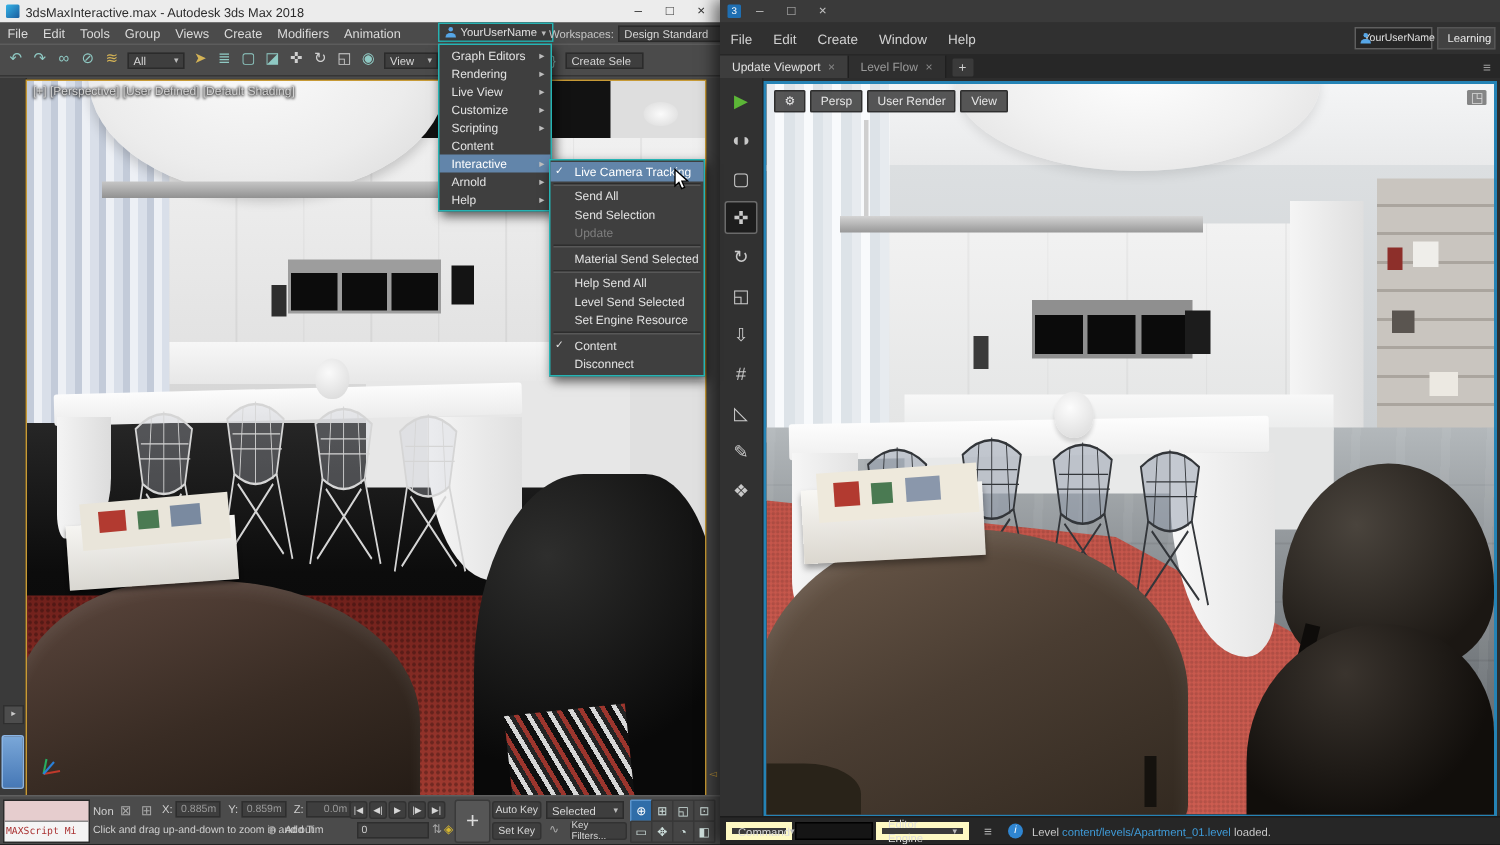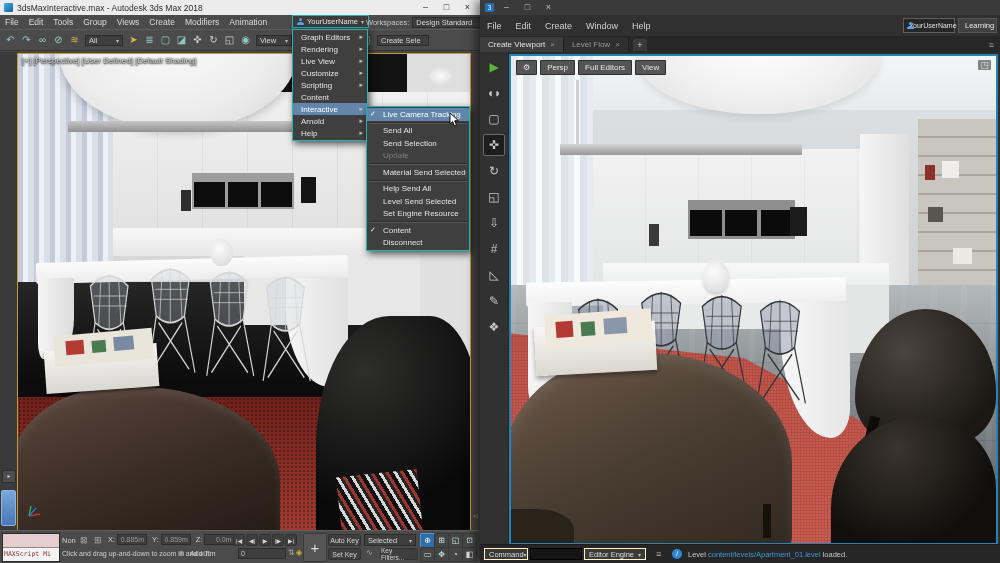--- a/index.html
+++ b/index.html
@@ -91,21 +91,21 @@
     justify-content:center;border-radius:2px;}
   .side-ico.active{background:#1d1d1d;border:1px solid #6a6a6a;box-sizing:border-box;}
   .int-viewport{position:absolute;left:29px;top:2px;width:485px;height:487px;border:2px solid #2583b5;
     background:#0e0e0e;overflow:hidden;box-sizing:content-box;}
   .vp-tools{position:absolute;left:5px;top:4px;display:flex;gap:3px;z-index:9;}
   .vpbtn{background:rgba(72,72,72,.92);color:#e6e6e6;font-size:8px;padding:2px 6px;border-radius:1px;
     border:1px solid rgba(30,30,30,.7);}
   .vp-expand{position:absolute;right:5px;top:4px;color:#ddd;font-size:9px;background:rgba(60,60,60,.6);
     padding:0 2px;border-radius:1px;z-index:9;}
   .int-status{position:absolute;left:0;bottom:0;width:100%;height:18px;background:#262626;border-top:1px solid #1b1b1b;}
-  .int-status .ddl2{position:absolute;top:3px;height:12px;background:#3a3a3a;border:1px solid #fef9c3;color:#dcdcdc;
+  .int-status .ddl2{position:absolute;top:3px;height:12px;background:#3a3a3a;border:4px solid #fef9c3;color:#dcdcdc;
     font-size:7.5px;display:flex;align-items:center;justify-content:space-between;padding:0 4px;box-sizing:border-box;}
   .cmd-input{position:absolute;left:50px;top:3px;width:52px;height:12px;background:#151515;border:1px solid #000;
     box-sizing:border-box;color:#ddd;font-size:7.5px;padding:0 2px;font-family:"Liberation Sans",sans-serif;}
   .logmenu{position:absolute;left:176px;top:4px;color:#b5b5b5;font-size:9px;}
   .infodot{position:absolute;left:192px;top:4px;width:10px;height:10px;border-radius:50%;background:#2f86d2;color:#fff;
     font-size:7px;font-style:italic;text-align:center;line-height:10px;}
   .lvltext{position:absolute;left:208px;top:5px;font-size:7.5px;color:#c9c9c9;white-space:nowrap;}
   .lvltext .lnk{color:#3f9bd8;}
   
   .menu{position:absolute;background:#3f3f3f;border:1px solid #25b4b4;box-shadow:2px 3px 7px rgba(0,0,0,.65);
@@ -468,21 +468,21 @@
     </div>
     <div class="learnbtn">
       <span class="learn-ico"></span>
       <span>Learning</span>
     </div>
 
     <div class="int-tabbar">
       <div style="display:flex;align-items:flex-end">
 
       <div class="tab active">
-            <span>Create Viewport</span>
+            <span>Update Viewport</span>
             <span class="tclose">×</span>
           </div>
           <div class="tab">
             <span>Level Flow</span>
             <span class="tclose">×</span>
           </div>
         </div>
       <div class="addtab">+</div>
       <span class="tabmenu">≡</span>
     </div>
@@ -559,21 +559,21 @@
         </div>
         <div class="s" style="left:71%;top:52%;width:29%;height:28%;background:radial-gradient(circle at 35% 30%,#4a443d,#1b1713 75%);border-radius:50% 50% 35% 35%/65% 60% 35% 35%"></div>
         <div class="s" style="left:73%;top:74%;width:2%;height:9%;background:#0e0c0a;transform:rotate(14deg)"></div>
         <div class="s" style="left:66%;top:74%;width:34%;height:27%;background:radial-gradient(circle at 40% 25%,#3a342e,#110e0b 70%);border-radius:55% 45% 0 0/70% 55% 0 0"></div>
         <div class="s" style="left:0;top:93%;width:13%;height:7%;background:#292319;border-radius:0 60% 0 0"></div>
         <div class="vp-tools">
           <span class="vpbtn">⚙</span>
           <span style="display:flex;gap:3px">
 
           <span class="vpbtn">Persp</span>
-              <span class="vpbtn">Full Editors</span>
+              <span class="vpbtn">User Render</span>
               <span class="vpbtn">View</span>
             </span>
         </div>
         <span class="vp-expand">◳</span>
       </div>
     </div>
 
     <div class="int-status">
       <span class="ddl2" style="left:4px;width:44px">
         <span>Command</span>

